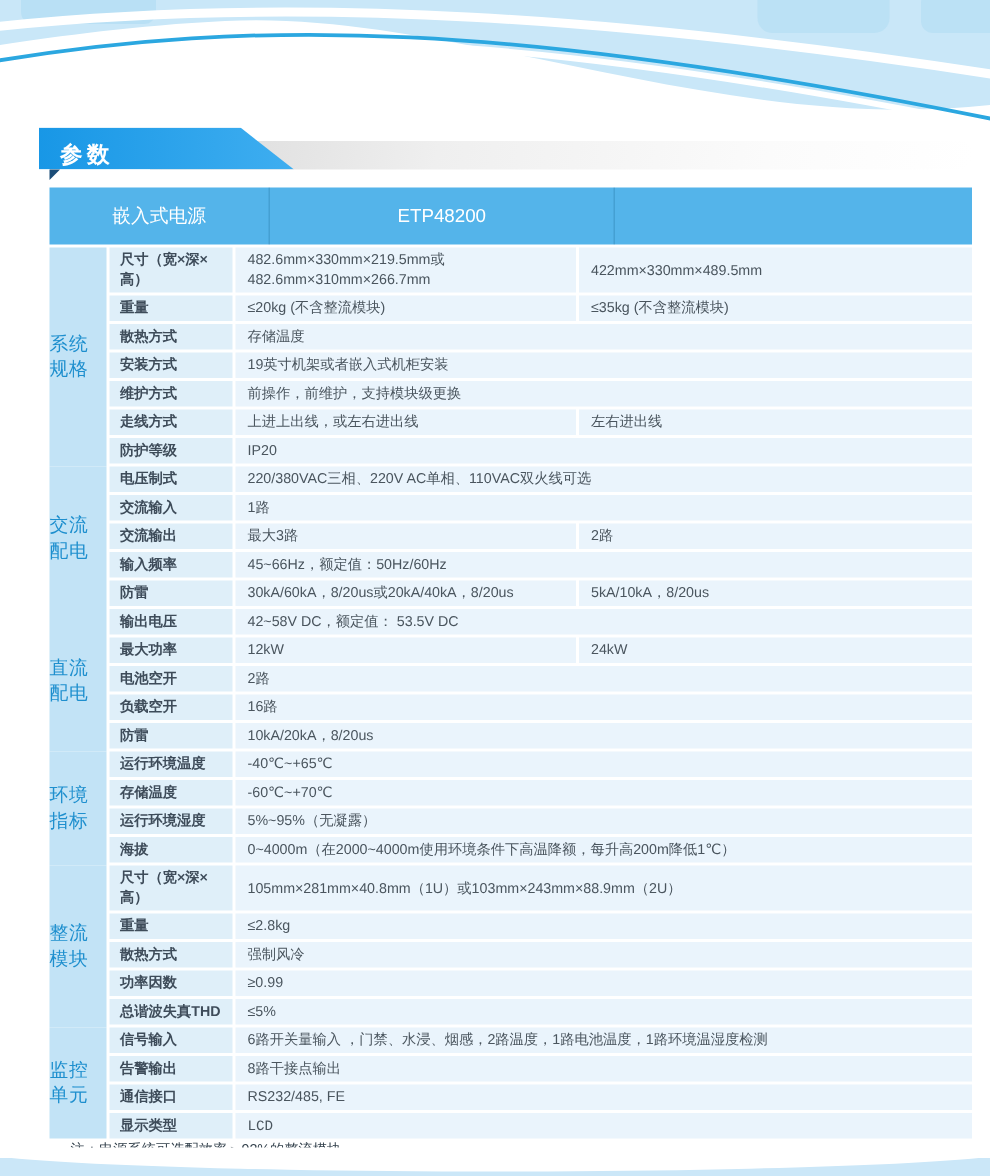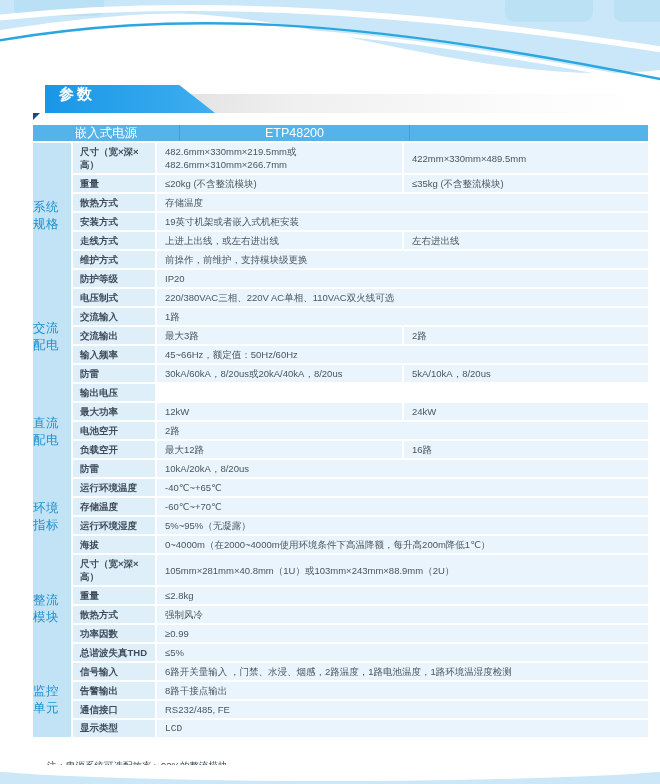--- a/index.html
+++ b/index.html
@@ -12,49 +12,49 @@
   
   .deco { position:absolute; top:0; left:0; width:660px; height:125px; }
   
   .bottom-blue { position:absolute; bottom:0; left:0; width:660px; height:12px; background:#CBE7F8; }
   .bottom-white { position:absolute; bottom:3px; left:-30px; width:720px; height:16px; background:#fff;
     border-radius:0 0 50% 50% / 0 0 100% 100%; }
   
   .banner-strip { position:absolute; top:94px; left:100px; width:548px; height:19px;
     background:linear-gradient(100deg,#D9D9D9 0%,#EFEFEF 35%,#FBFBFB 75%,#FFFFFF 100%);
     border-radius:0 8px 8px 0; }
-  .banner { position:absolute; top:85px; left:45px; width:170px; height:28px;
+  .banner { position:absolute; top:85px; left:26px; width:170px; height:28px;
     background:linear-gradient(to right,var(--banner-blue-dark,#1897E6),var(--banner-blue-light,#3FAEF0));
     clip-path:polygon(0 0,79% 0,100% 100%,0 100%);
-    display:flex; align-items:flex-start; }
+    display:flex; align-items:flex-end; }
   .banner .t { color:#fff; font-size:15px; font-weight:bold; letter-spacing:3px; padding-left:14px; }
   .banner-fold { position:absolute; top:113px; left:33px; width:0; height:0;
     border-top:7px solid #1B4C77; border-right:7px solid transparent; }
   
   .spec-table { position:absolute; top:125px; left:33px; width:615px; }
-  .thead { display:flex; height:16px; background:var(--header-blue,#54B4EA); margin-bottom:2px;text-align:center; }
+  .thead { display:flex; height:38px; background:var(--header-blue,#54B4EA); margin-bottom:2px;text-align:center; }
   .thead .hc { color:#fff; font-size:12.5px; display:flex; align-items:center; justify-content:center; }
   .h-prod { width:147px; border-right:1px solid rgba(0,70,110,0.18); }
   .h-m1   { width:230px; border-right:1px solid rgba(0,70,110,0.18); }
   .h-m2   { flex:1; }
   .sec { display:flex; }
   .cat { width:38px; margin-right:2px; background:var(--category-bg,#C2E3F6);
     color:var(--category-text,#1E8FCE); font-size:12.5px; font-weight:500;
     display:flex; align-items:center; justify-content:center; letter-spacing:0.5px; }
   .rows { flex:1; display:flex; flex-direction:column; }
   .row { display:flex; margin-bottom:2px; }
   .sec:last-child .row:last-child { margin-bottom:0;font-family:Liberation Mono, monospace; }
   .lbl { width:82px; margin-right:2px; background:var(--label-bg,#DFEFF9);
     font-size:9.5px; font-weight:bold; color:#3E4C5A;
     display:flex; align-items:center; padding:2px 2px 2px 7px; line-height:13px; }
   .val { background:var(--value-bg,#EAF4FC); font-size:9.5px; color:#4A555E;
     display:flex; align-items:center; padding:2px 4px 2px 8px; line-height:13px;
     white-space:pre-line; }
   .vspan { flex:1; }
-  .v1 { width:245px; margin-right:2px; }
+  .v1 { width:227px; margin-right:2px; }
   .v2 { flex:1; }
   
   .footnote { position:absolute; top:760px; left:47px; font-size:9.5px; color:#33414C; }
 </style>
 </head>
 <body>
 
 <svg class="deco" viewBox="0 0 660 125" xmlns="http://www.w3.org/2000/svg">
   <path d="M0,0 H660 V70 C480,90 300,6 150,14 C90,17 40,24 0,30 Z" fill="#C9E7F8"></path>
   <rect x="14" y="-8" width="90" height="24" rx="8" fill="#B5DEF4" opacity="0.8"></rect>
@@ -93,29 +93,29 @@
           </div>
           <div class="row">
             <div class="lbl">散热方式</div>
             <div class="val vspan">存储温度</div>
           </div>
           <div class="row">
             <div class="lbl">安装方式</div>
             <div class="val vspan">19英寸机架或者嵌入式机柜安装</div>
           </div>
           <div class="row">
+            <div class="lbl">维护方式</div>
+            <div class="val vspan">前操作，前维护，支持模块级更换</div>
+          </div>
+          <div class="row">
             <div class="lbl">走线方式</div>
             <div class="val v1">上进上出线，或左右进出线</div>
             <div class="val v2">左右进出线</div>
           </div>
           <div class="row">
-            <div class="lbl">维护方式</div>
-            <div class="val vspan">前操作，前维护，支持模块级更换</div>
-          </div>
-          <div class="row">
             <div class="lbl">防护等级</div>
             <div class="val vspan">IP20</div>
           </div>
         </div>
       </div>
       <div class="sec">
         <div class="cat">交流配电</div>
         <div class="rows">
           <div class="row">
             <div class="lbl">电压制式</div>
@@ -139,33 +139,33 @@
             <div class="val v1">30kA/60kA，8/20us或20kA/40kA，8/20us</div>
             <div class="val v2">5kA/10kA，8/20us</div>
           </div>
         </div>
       </div>
       <div class="sec">
         <div class="cat">直流配电</div>
         <div class="rows">
           <div class="row">
             <div class="lbl">输出电压</div>
+            <div class="val vspan">42~58V DC，额定值： 53.5V DC</div>
           </div>
           <div class="row">
             <div class="lbl">最大功率</div>
             <div class="val v1">12kW</div>
             <div class="val v2">24kW</div>
           </div>
           <div class="row">
             <div class="lbl">电池空开</div>
             <div class="val vspan">2路</div>
           </div>
           <div class="row">
             <div class="lbl">负载空开</div>
-            <div class="val v1">最大12路</div>
             <div class="val v2">16路</div>
           </div>
           <div class="row">
             <div class="lbl">防雷</div>
             <div class="val vspan">10kA/20kA，8/20us</div>
           </div>
         </div>
       </div>
       <div class="sec">
         <div class="cat">环境指标</div>

